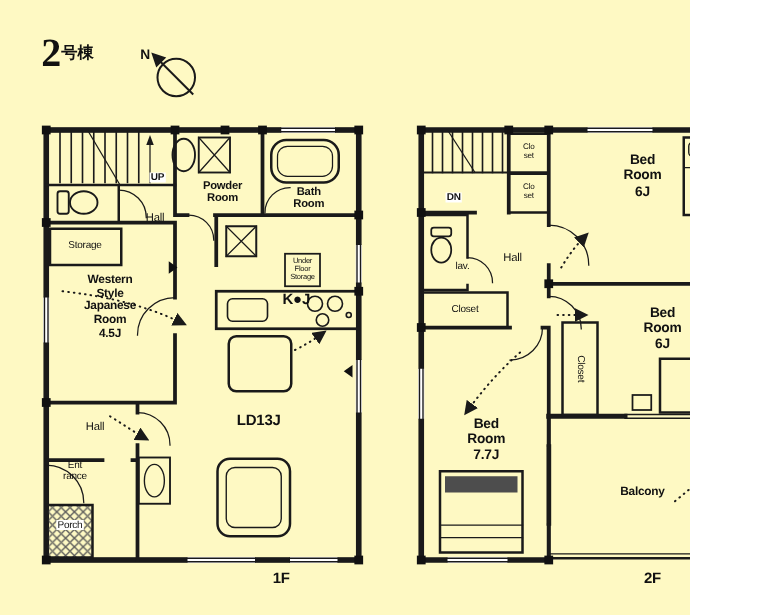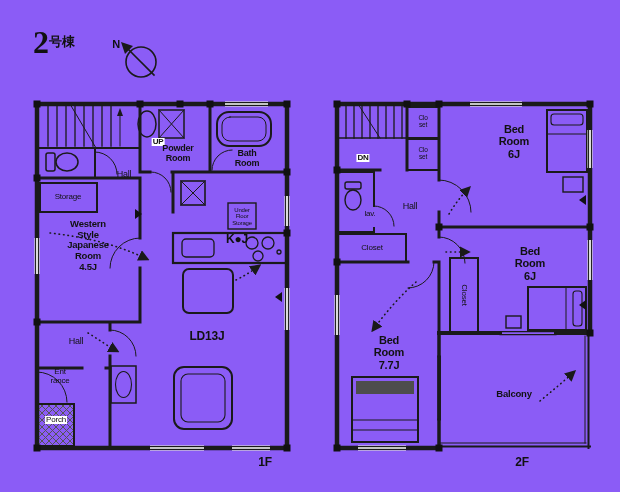--- a/index.html
+++ b/index.html
@@ -1,16 +1,16 @@
 <!DOCTYPE html>
 <html><head>
 <meta charset="utf-8">
 <style>
   html,body{margin:0;padding:0;background:#fff;}
-  .stage{position:relative;width:620px;height:492px;background:#8b5cf6;overflow:hidden;
+  .stage{position:relative;width:552px;height:492px;background:#fef9c3;overflow:hidden;
          font-family:"Liberation Sans",sans-serif;color:#111;}
   .stage svg{position:absolute;left:0;top:0;}
   .lbl{position:absolute;transform:translate(-50%,-50%);text-align:center;
        white-space:pre-line;line-height:1.12;color:#111;letter-spacing:-0.2px;}
   .bg{background:#fff;padding:0 1px;line-height:1;}
   .title{position:absolute;left:33px;top:24px;}
   .title .num{font-family:"Liberation Serif",serif;font-size:32px;font-weight:700;}
   .title .suf{font-size:13px;font-weight:700;vertical-align:7px;}
 </style>
 </head>
@@ -239,42 +239,42 @@
       <path d="M540,401 C552,391 563,382 574,372" marker-end="url(#arrow)"></path>
     </g>
   </g>
 </svg>
 
 <div class="title">
   <span class="num">2</span><span class="suf">号棟</span>
 </div>
 <div class="lbl" style="left:116px;top:44px;font-size:11px;font-weight:700;">N</div>
 
-<div class="lbl bg" style="left:126px;top:142px;font-size:8px;font-weight:600;margin-left:32px;">UP</div>
+<div class="lbl bg" style="left:126px;top:142px;font-size:8px;font-weight:600;">UP</div>
 <div class="lbl" style="left:124px;top:174px;font-size:9px;">Hall</div>
 <div class="lbl" style="left:178px;top:153px;font-size:9px;font-weight:700;">Powder
 Room</div>
 <div class="lbl" style="left:247px;top:158px;font-size:9px;font-weight:600;">Bath
 Room</div>
 <div class="lbl" style="left:68px;top:197px;font-size:8px;">Storage</div>
 <div class="lbl" style="left:88px;top:246px;font-size:9.5px;font-weight:600;">Western
 Style
 Japanese
 Room
 4.5J</div>
 <div class="lbl" style="left:237px;top:196px;font-size:12px;font-weight:700;margin-top:44px;">K●J</div>
 <div class="lbl" style="left:242px;top:216px;font-size:6px;line-height:1.05;">Under
 Floor
 Storage</div>
 <div class="lbl" style="left:207px;top:337px;font-size:12px;font-weight:700;">LD13J</div>
 <div class="lbl" style="left:76px;top:341px;font-size:9px;">Hall</div>
 <div class="lbl" style="left:60px;top:377px;font-size:8px;">Ent
 rance</div>
 <div class="lbl bg" style="left:56px;top:420px;font-size:8px;">Porch</div>
-<div class="lbl" style="left:225px;top:463px;font-size:12px;font-weight:600;margin-left:40px;">1F</div>
+<div class="lbl" style="left:225px;top:463px;font-size:12px;font-weight:600;">1F</div>
 
 <div class="lbl bg" style="left:363px;top:158px;font-size:8px;font-weight:700;">DN</div>
 <div class="lbl" style="left:423px;top:122px;font-size:6.5px;line-height:1.05;">Clo
 set</div>
 <div class="lbl" style="left:423px;top:154px;font-size:6.5px;line-height:1.05;">Clo
 set</div>
 <div class="lbl" style="left:514px;top:141px;font-size:11px;font-weight:700;">Bed
 Room
 6J</div>
 <div class="lbl" style="left:410px;top:206px;font-size:9px;">Hall</div>

